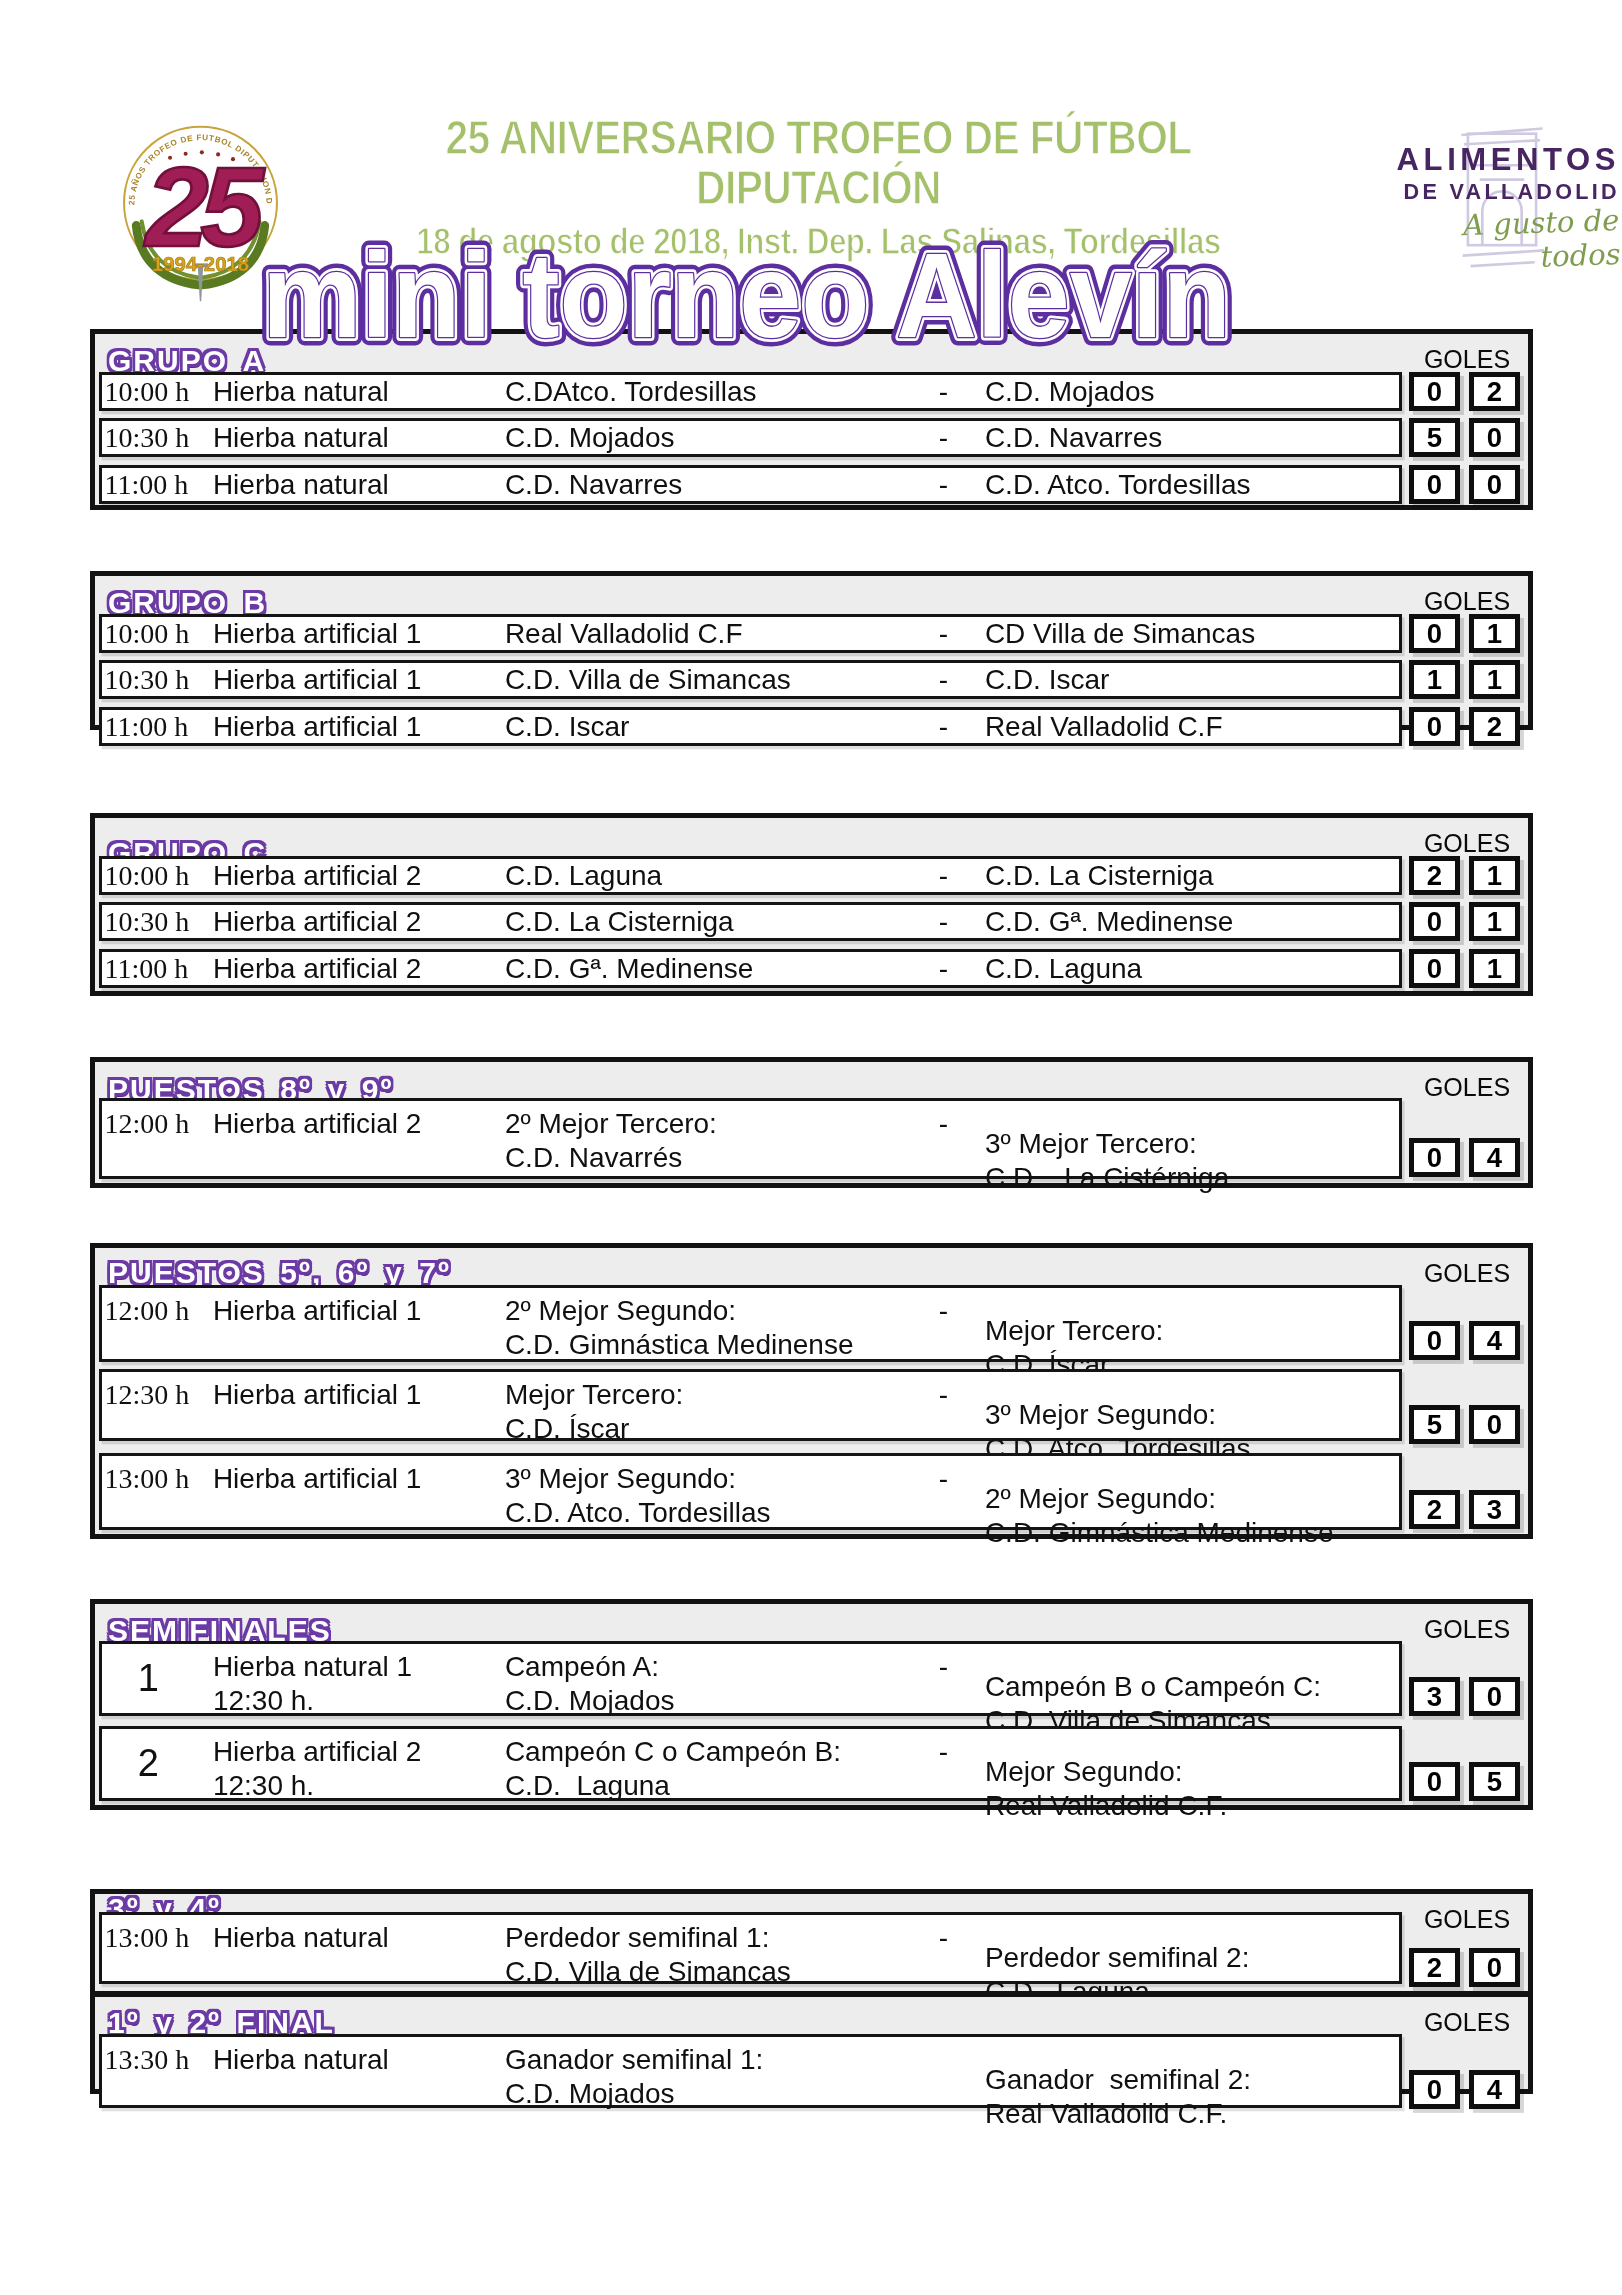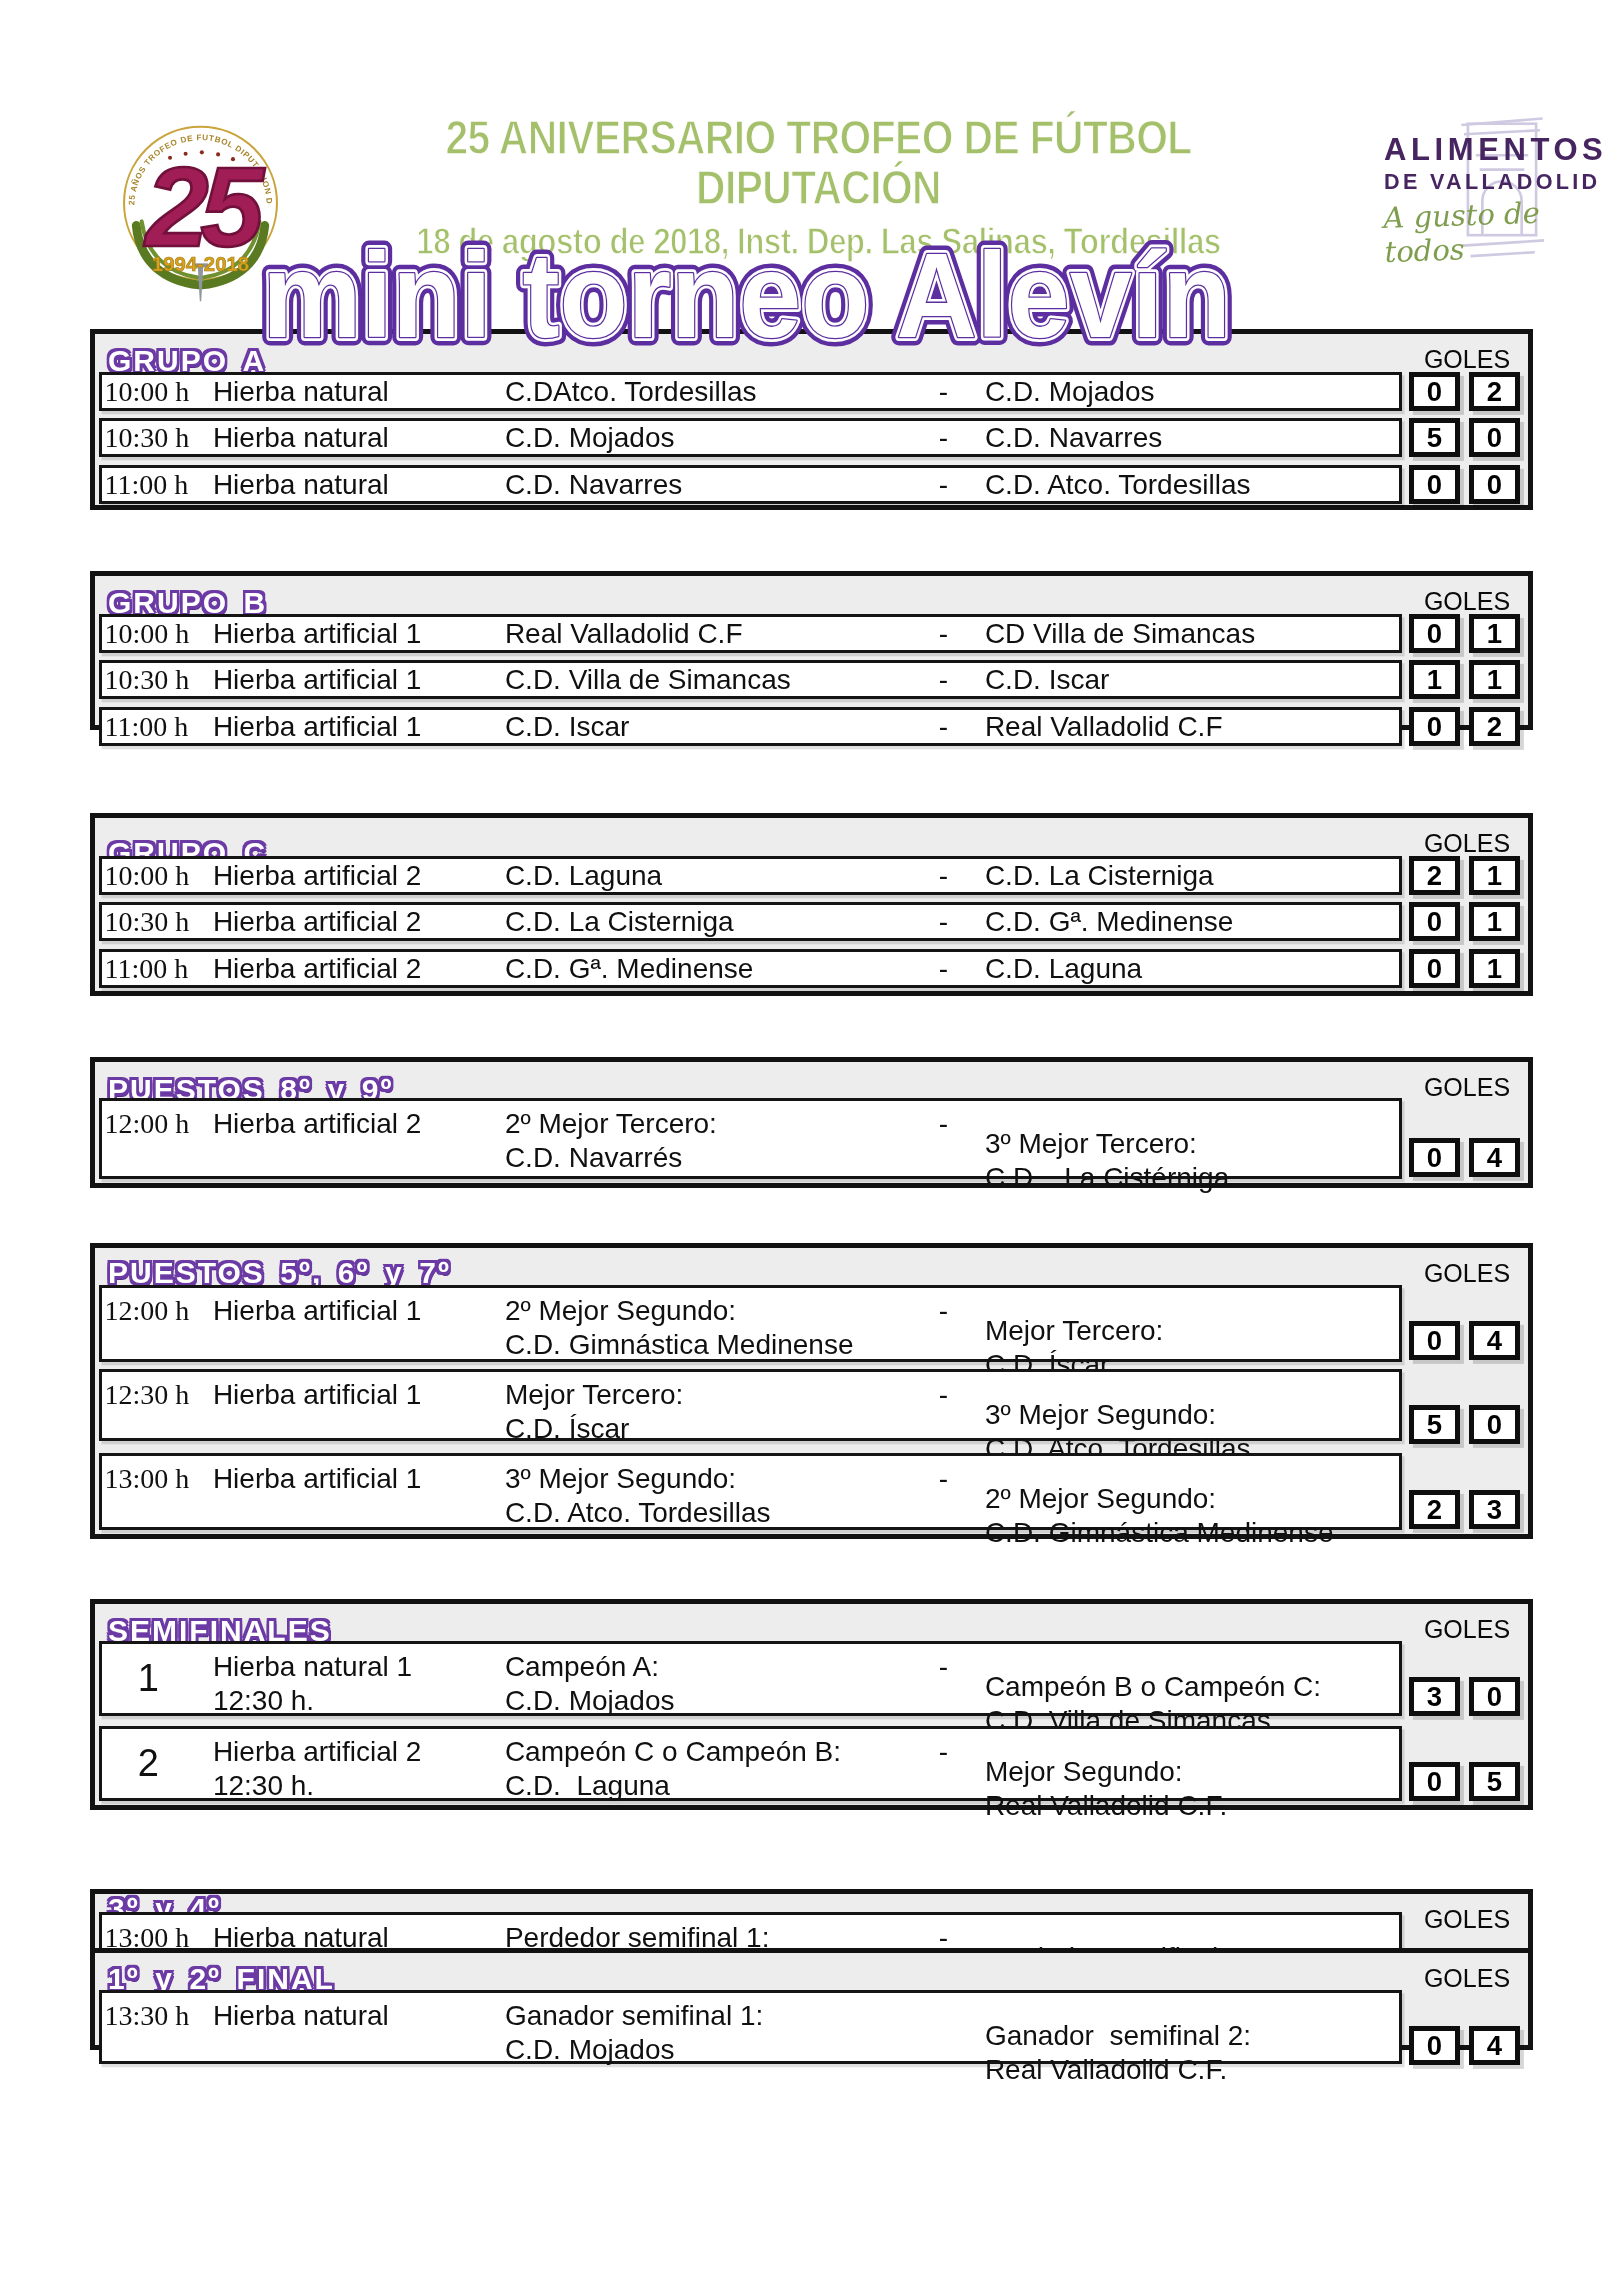--- a/index.html
+++ b/index.html
@@ -8,21 +8,21 @@
 
   
   .badge{position:absolute;left:99px;top:105px;width:203px;height:203px;}
   .gtitles{position:absolute;left:308px;top:113px;width:1021px;text-align:center;
            transform:scaleX(.85);transform-origin:50% 0;}
   .g1{font-size:48px;font-weight:bold;letter-spacing:-0.7px;color:#a5c06b;
       -webkit-text-stroke:1.3px rgba(255,255,255,.95);line-height:1.05;}
   .g2{font-size:37px;font-weight:bold;letter-spacing:-0.7px;color:#a5c06b;
       -webkit-text-stroke:1.3px rgba(255,255,255,.95);margin-top:9.2px;line-height:1.05;}
   .maintitle{position:absolute;left:236px;top:216px;width:1021px;height:154px;z-index:3;}
-  .sponsor{position:absolute;left:1384px;top:110px;width:236px;height:151px;text-align:left;}
+  .sponsor{position:absolute;left:1384px;top:120px;width:236px;height:151px;text-align:right;}
   .sponsor .sketch{position:absolute;left:0;top:-6.5px;width:236px;height:164px;opacity:.85;}
   .sp1{position:relative;font-size:31px;font-weight:bold;letter-spacing:4.6px;color:#472561;margin-top:22px;}
   .sp2{position:relative;font-size:21.6px;font-weight:bold;letter-spacing:3.3px;color:#472561;margin-top:1.3px;}
   .sp3{position:relative;font-family:"DejaVu Serif", serif;font-style:italic;font-size:29px;
        color:#7f9d4e;margin-top:1.3px;transform:rotate(-2deg);}
 
   
   .sec{position:absolute;left:90px;width:1443px;background:#eeeded;
        border:5.2px solid #121212;box-sizing:border-box;z-index:1;}
   .st{position:absolute;left:13px;font-size:30px;font-weight:bold;letter-spacing:2px;word-spacing:5.2px;
@@ -298,21 +298,21 @@
       <span class="cell hx l1">Perdedor semifinal 1:</span>
       <span class="cell hx l2">C.D. Villa de Simancas</span>
       <span class="cell d">-</span>
       <span class="cell ax l1">Perdedor semifinal 2:</span>
       <span class="cell ax l2">C.D.  Laguna</span>
     </div>
     <div class="score b1" style="top:54px">2</div>
     <div class="score b2" style="top:54px">0</div>
   </section>
 
-  <section class="sec" style="top:1948px;height:102px">
+  <section class="sec" style="top:1992px;height:102px">
     <div class="st" style="top:10.5px">1º y 2º FINAL</div>
     <div class="goles">GOLES</div>
     <div class="row dual" style="top:37px;height:74px">
       <span class="cell t l1">13:30 h</span>
       <span class="cell v l1">Hierba natural</span>
       <span class="cell hx l1">Ganador semifinal 1:</span>
       <span class="cell hx l2">C.D. Mojados</span>
       <span class="cell ax l1">Ganador  semifinal 2:</span>
       <span class="cell ax l2">Real Valladolid C.F.</span>
     </div>

